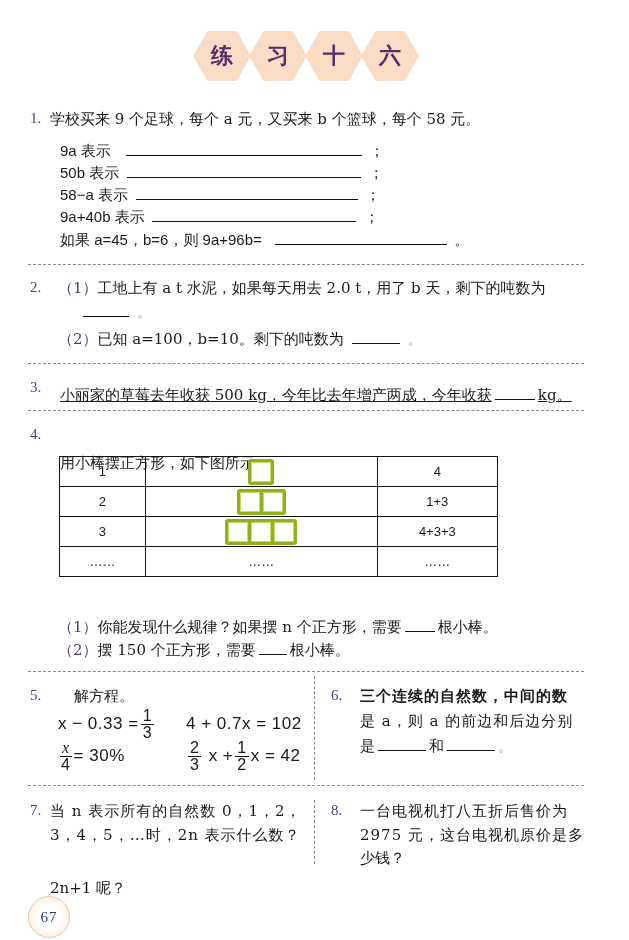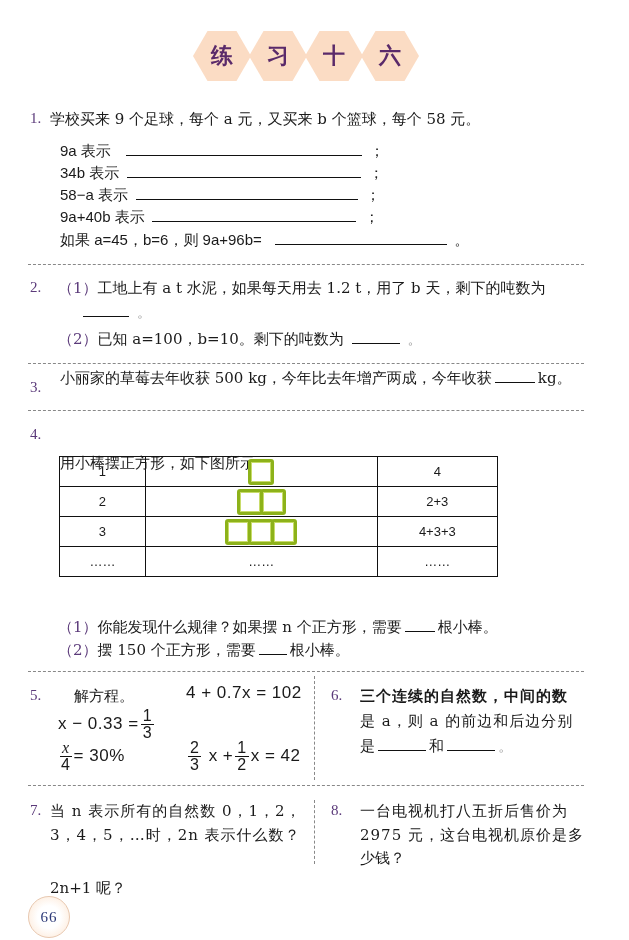--- a/index.html
+++ b/index.html
@@ -54,21 +54,21 @@
 <div>
   <span class="abs qnum" style="left:30px;top:110px;">1.</span>
   <div class="abs txt" style="left:50px;top:108px;">学校买来 9 个足球，每个 a 元，又买来 b 个篮球，每个 58 元。</div>
 
   <div class="abs txt" style="left:60px;top:140px;">
     <span class="sans">9a 表示</span>
     <span class="blank" style="width:236px;margin-left:10px;"></span>
     <span>；</span>
   </div>
   <div class="abs txt" style="left:60px;top:162px;">
-    <span class="sans">34b 表示</span>
+    <span class="sans">50b 表示</span>
     <span class="blank" style="width:234px;"></span>
     <span>；</span>
   </div>
   <div class="abs txt" style="left:60px;top:184px;">
     <span class="sans">58−a 表示</span>
     <span class="blank" style="width:222px;"></span>
     <span>；</span>
   </div>
   <div class="abs txt" style="left:60px;top:206px;">
     <span class="sans">9a+40b 表示</span>
@@ -80,38 +80,38 @@
     <span class="blank" style="width:172px;margin-left:8px;"></span>
     <span>。</span>
   </div>
 </div>
 
 <div class="dash-h" style="left:28px;top:264px;width:556px;"></div>
 
 <div>
   <span class="abs qnum" style="left:30px;top:279px;">2.</span>
   <div class="abs txt" style="left:58px;top:277px;">
-    <span style="color:#5b3a7a;">（1）</span><span>工地上有 a t 水泥，如果每天用去 1.2 t，用了 b 天，剩下的吨数为</span>
+    <span style="color:#5b3a7a;">（1）</span><span>工地上有 a t 水泥，如果每天用去 2.0 t，用了 b 天，剩下的吨数为</span>
   </div>
   <div class="abs txt" style="left:80px;top:301px;">
     <span class="blank" style="width:46px;"></span>
     <span style="color:#999;">。</span>
   </div>
   <div class="abs txt" style="left:58px;top:328px;">
     <span style="color:#5b3a7a;">（2）</span><span>已知 a=100，b=10。剩下的吨数为</span>
     <span class="blank" style="width:48px;"></span>
     <span style="color:#999;">。</span>
   </div>
 </div>
 
 <div class="dash-h" style="left:28px;top:363px;width:556px;"></div>
 
 <div>
   <span class="abs qnum" style="left:30px;top:379px;">3.</span>
-  <div class="abs txt" style="left:60px;top:367px;">
+  <div class="abs txt" style="left:60px;top:384px;text-decoration:underline;">
     <span>小丽家的草莓去年收获 500 kg，今年比去年增产两成，今年收获</span><span class="blank" style="width:40px;"></span><span>kg。</span>
   </div>
 </div>
 
 <div class="dash-h" style="left:28px;top:410px;width:556px;"></div>
 
 <div>
   <span class="abs qnum" style="left:30px;top:426px;">4.</span>
   <div class="abs txt" style="left:60px;top:424px;margin-top:28px;">用小棒摆正方形，如下图所示。</div>
 
@@ -123,21 +123,21 @@
               <span class="sq"></span>
             </span></td>
       <td>4</td>
     </tr>
     <tr>
       <td>2</td>
       <td><span class="sq-row">
               <span class="sq"></span>
               <span class="sq"></span>
             </span></td>
-      <td>2+3</td>
+      <td>1+3</td>
     </tr>
     <tr>
       <td>3</td>
       <td><span class="sq-row">
               <span class="sq"></span>
               <span class="sq"></span>
               <span class="sq"></span>
             </span></td>
       <td>4+3+3</td>
     </tr>
@@ -163,21 +163,21 @@
 <div>
   <span class="abs qnum" style="left:30px;top:687px;">5.</span>
   <div class="abs txt" style="left:74px;top:685px;">解方程。</div>
 
   <div class="abs eq" style="left:58px;top:708px;">
     <span>x − 0.33 =</span><span class="frac">
         <span class="num">1</span>
         <span>3</span>
       </span>
   </div>
-  <div class="abs eq" style="left:186px;top:683px;">4 + 0.7x = 102</div>
+  <div class="abs eq" style="left:186px;top:714px;">4 + 0.7x = 102</div>
 
   <div class="abs eq" style="left:58px;top:740px;">
     <span class="frac">
         <span class="num it">x</span>
         <span>4</span>
       </span><span>= 30%</span>
   </div>
   <div class="abs eq" style="left:186px;top:740px;">
     <span class="frac">
         <span class="num">2</span>
@@ -210,14 +210,14 @@
 </div>
 
 <div>
   <span class="abs qnum" style="left:331px;top:802px;">8.</span>
   <div class="abs txt" style="left:360px;top:800px;letter-spacing:1px;">一台电视机打八五折后售价为</div>
   <div class="abs txt" style="left:360px;top:824px;letter-spacing:1px;">2975 元，这台电视机原价是多</div>
   <div class="abs txt" style="left:360px;top:847px;">少钱？</div>
 </div>
 
 <div class="pagebadge">
-  <span>66</span>
+  <span>67</span>
 </div>
 
 </body></html>

